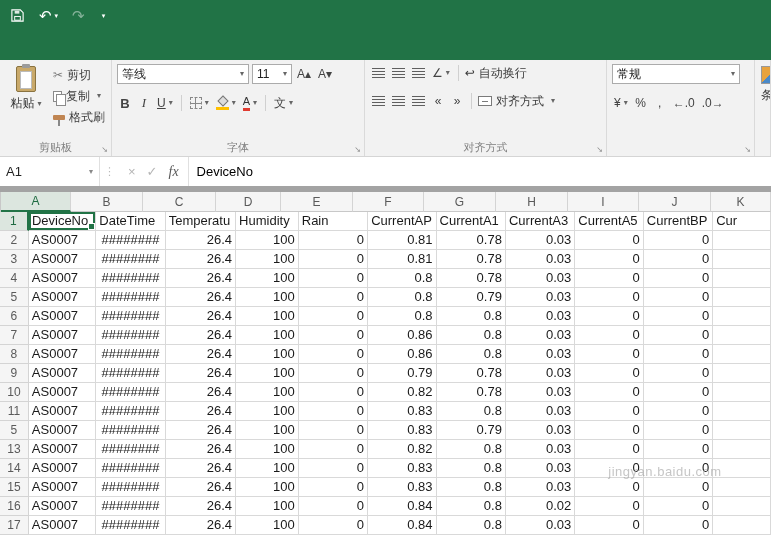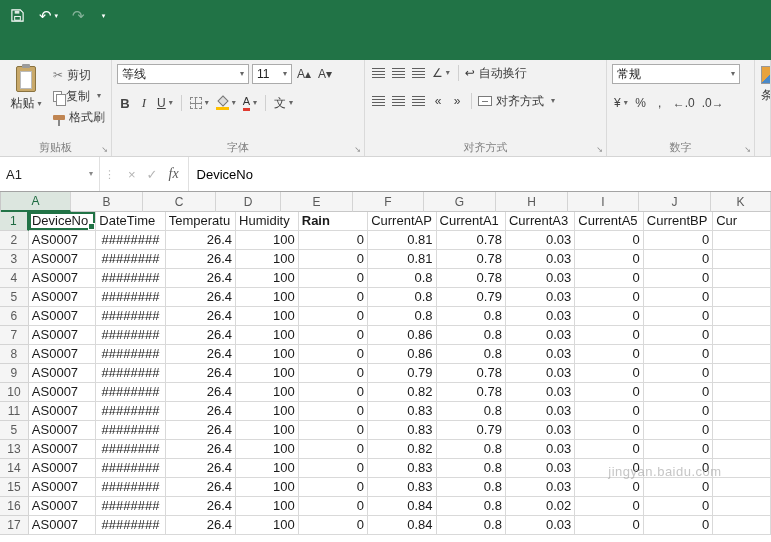--- a/index.html
+++ b/index.html
@@ -69,21 +69,21 @@
   .ico-merge::after{content:"";position:absolute;left:3px;right:3px;top:4px;height:1px;background:#7a7a7a;}
 
   .g-num{width:148px;}
   .g-styles{flex:1;min-width:0;overflow:hidden;padding-left:6px;}
   .cfbtn{display:flex;flex-direction:column;align-items:flex-start;gap:3px;padding-top:2px;width:60px;}
   .cf-ico{width:18px;height:18px;border:1px solid #999;
     background:linear-gradient(135deg,#e8a33d 0 50%,#4a89c8 50% 100%);}
   .cf-label{font-size:12px;color:#3c3c3c;white-space:nowrap;}
 
   
-  .fbar{height:35px;background:#fff;border-bottom:1px solid #a3a3a3;display:flex;align-items:stretch;}
+  .fbar{height:35px;background:#fff;border-bottom:6px solid #a3a3a3;display:flex;align-items:stretch;}
   .namebox{width:100px;display:flex;align-items:center;justify-content:space-between;padding:0 6px;font-size:13px;color:#222;border-right:1px solid #e0e0e0;}
   .namebox .caret{color:#888;}
   .fdots{display:flex;align-items:center;color:#b9b9b9;font-size:11px;padding:0 4px;}
   .fbtns{display:flex;align-items:center;gap:11px;padding:0 9px;border-right:1px solid #e0e0e0;}
   .fx-cancel,.fx-enter{color:#b5b5b5;font-size:13px;}
   .fx-sym{font-family:"Liberation Serif",serif;font-style:italic;font-size:14px;color:#5a5a5a;}
   .fvalue{flex:1;display:flex;align-items:center;padding-left:8px;font-size:13px;color:#000;}
 
   
   .grid{height:350px;overflow:hidden;font-size:13px;color:#1a1a1a;background:#fff;}
@@ -279,21 +279,20 @@
       <div class="tbtn">
           <span>,</span>
         </div>
       <div class="tbtn">
           <span>←.0</span>
         </div>
       <div class="tbtn">
           <span>.0→</span>
         </div>
     </div>
-    <div class="glabel">数字</div>
     <span class="launcher">↘</span>
   </div>
 
   <div class="group g-styles">
     <div class="cfbtn">
       <span class="cf-ico"></span>
       <span class="cf-label">条件格式</span>
     </div>
   </div>
 </div>
@@ -329,21 +328,21 @@
         <div class="colh" style="width: 60px;">K</div>
       </div>
   </div>
   <div>
       <div class="grow">
         <div class="rowh hl">1</div>
         <div class="cell al sel" style="width: 70px;">DeviceNo</div>
         <div class="cell al" style="width: 72px;">DateTime</div>
         <div class="cell al" style="width: 73px;">Temperatu</div>
         <div class="cell al" style="width: 65px;">Humidity</div>
-        <div class="cell al" style="width: 72px; font-weight: bold;">Rain</div>
+        <div class="cell al" style="width: 72px;">Rain</div>
         <div class="cell al" style="width: 71px;">CurrentAP</div>
         <div class="cell al" style="width: 72px;">CurrentA1</div>
         <div class="cell al" style="width: 72px;">CurrentA3</div>
         <div class="cell al" style="width: 71px;">CurrentA5</div>
         <div class="cell al" style="width: 72px;">CurrentBP</div>
         <div class="cell al" style="width: 60px;">Cur</div>
       </div>
       <div class="grow">
         <div class="rowh">2</div>
         <div class="cell al" style="width: 70px;">AS0007</div>

